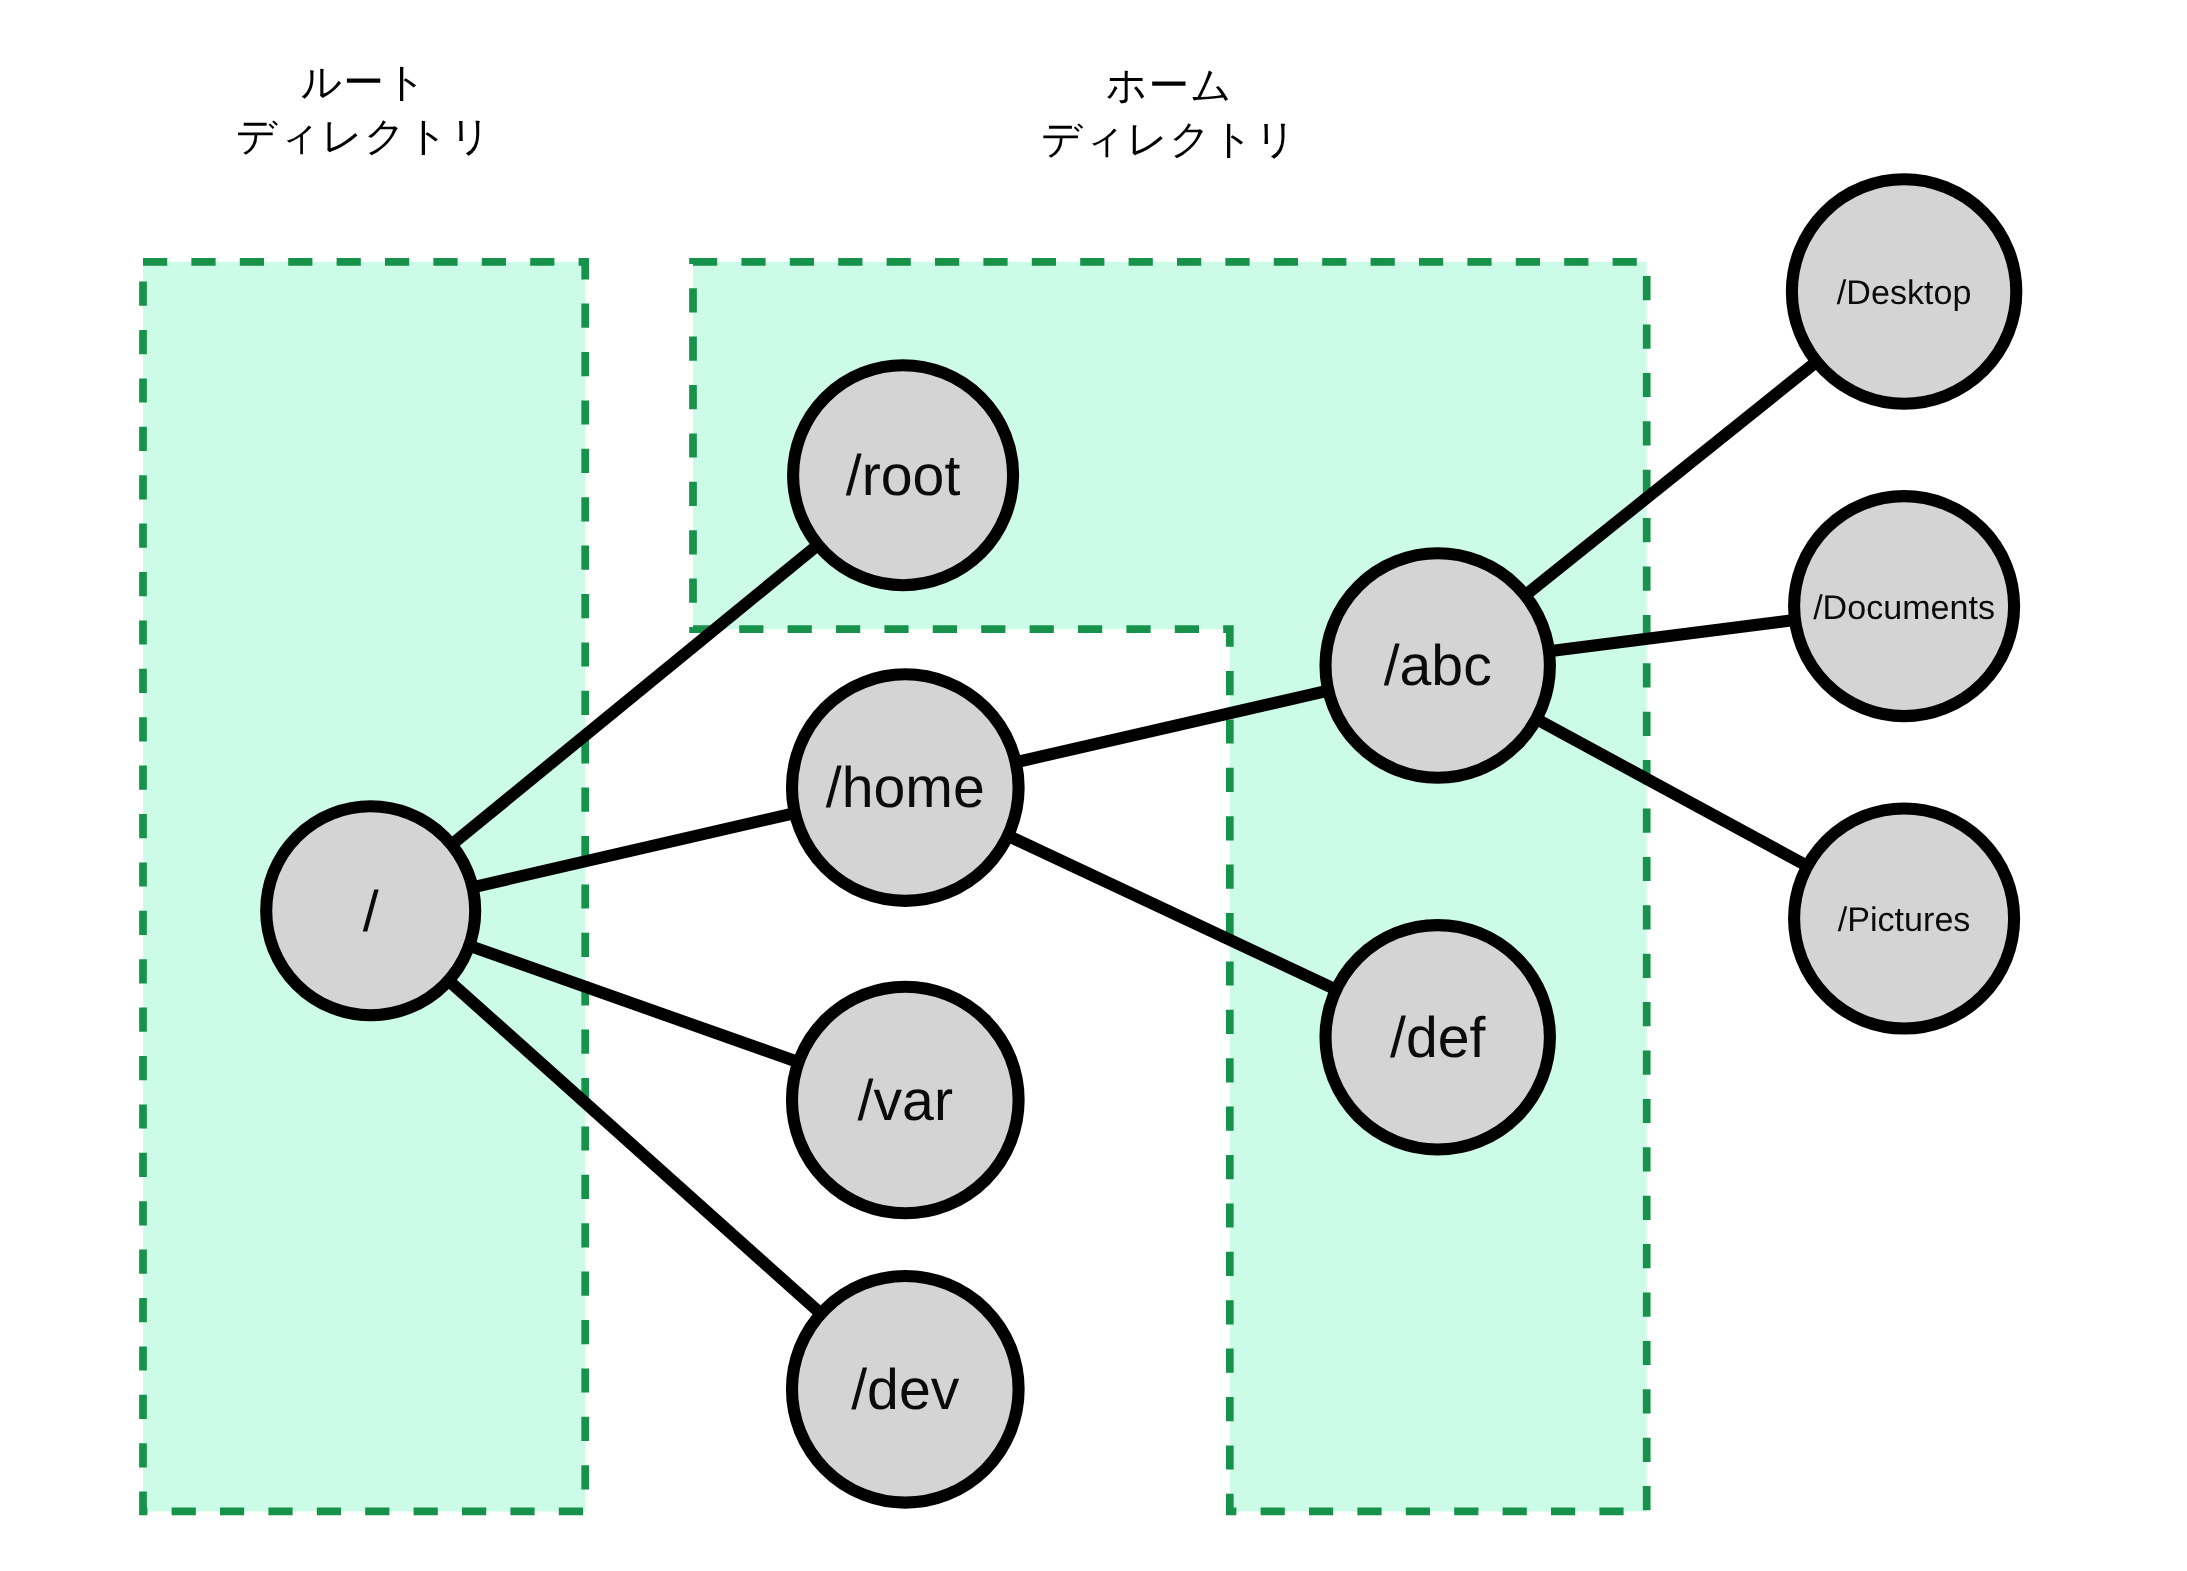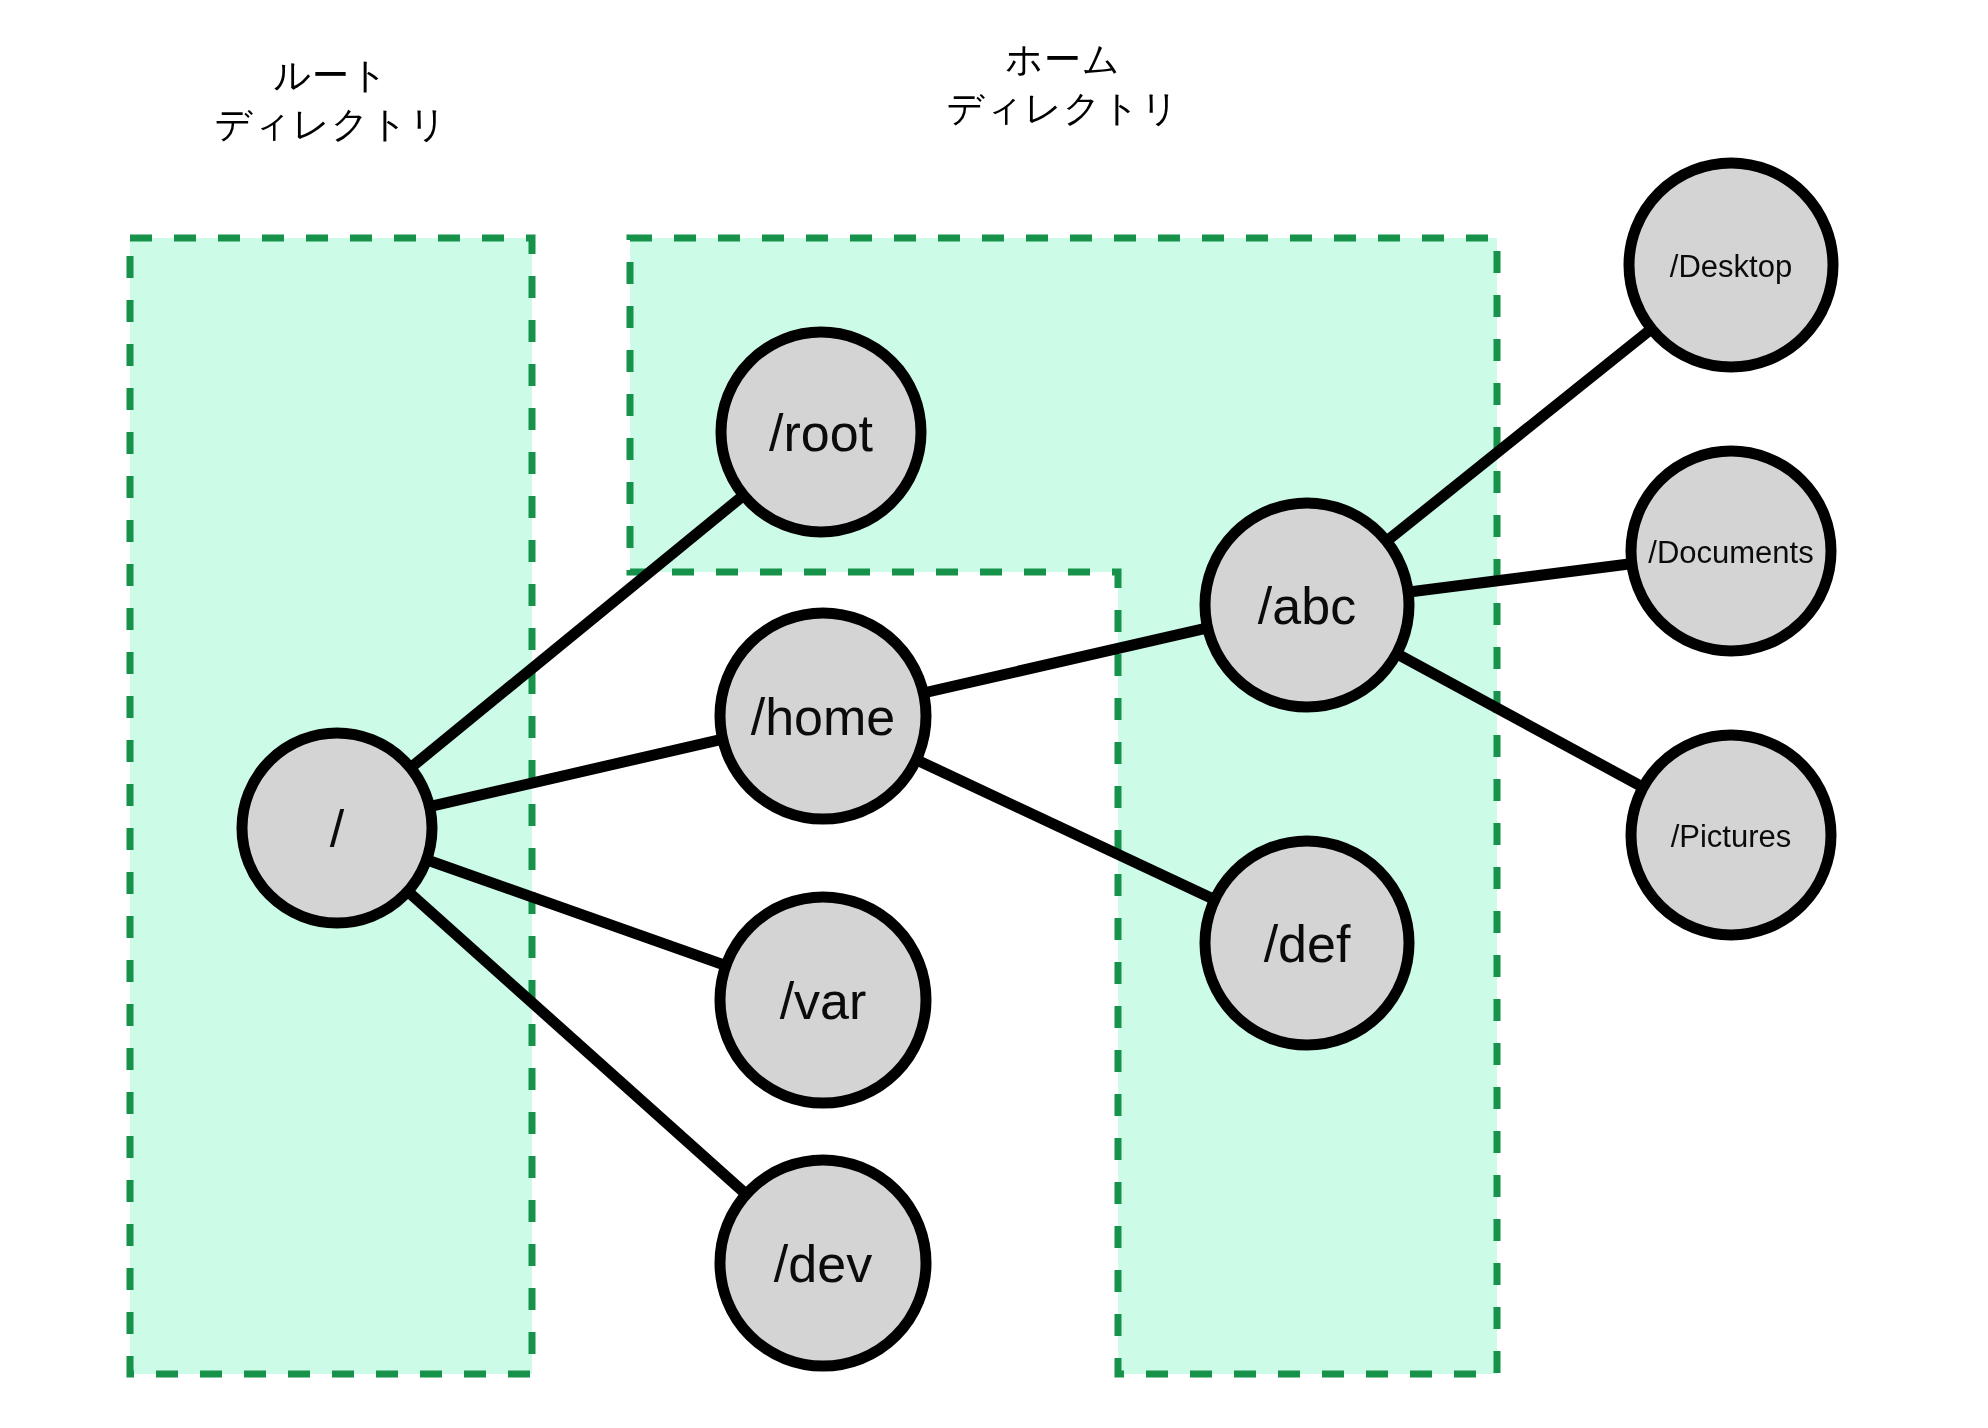--- a/index.html
+++ b/index.html
@@ -119,16 +119,16 @@
         <g>
           <circle cx="1731" cy="835" r="100" class="node-circle" fill="#d4d4d4" stroke="#000000" stroke-width="11"></circle>
           <text x="1731" y="836" class="node-label" font-size="31">/Pictures</text>
         </g>
       </g>
   </svg>
 
   <div class="group-label" id="label-region-0" style="left: 111px; top: 52px; width: 440px;">ルート
 ディレクトリ</div>
 
-  <div class="group-label" id="label-region-1" style="left: 843px; top: 36px; width: 440px;">ホーム
+  <div class="group-label" id="label-region-1" style="left: 843px; top: 55px; width: 440px;">ホーム
 ディレクトリ</div>
 
 </div>
 
 </body></html>

